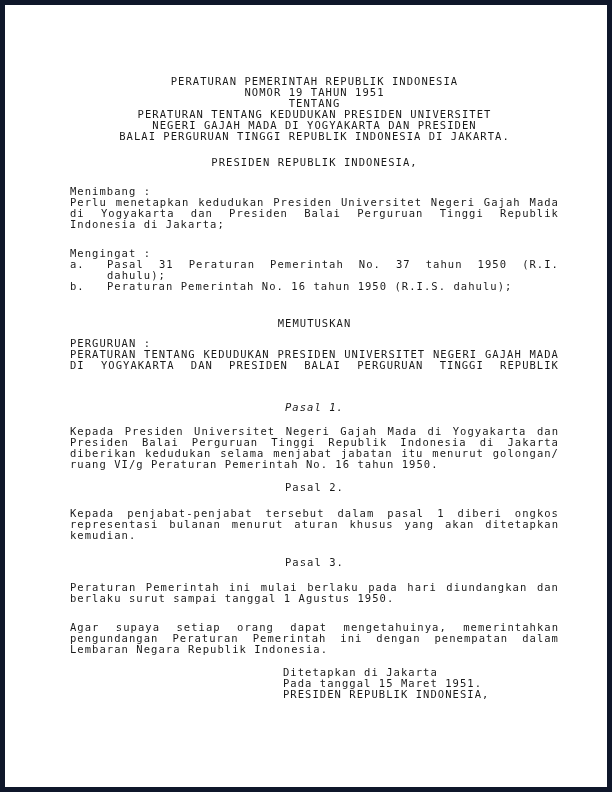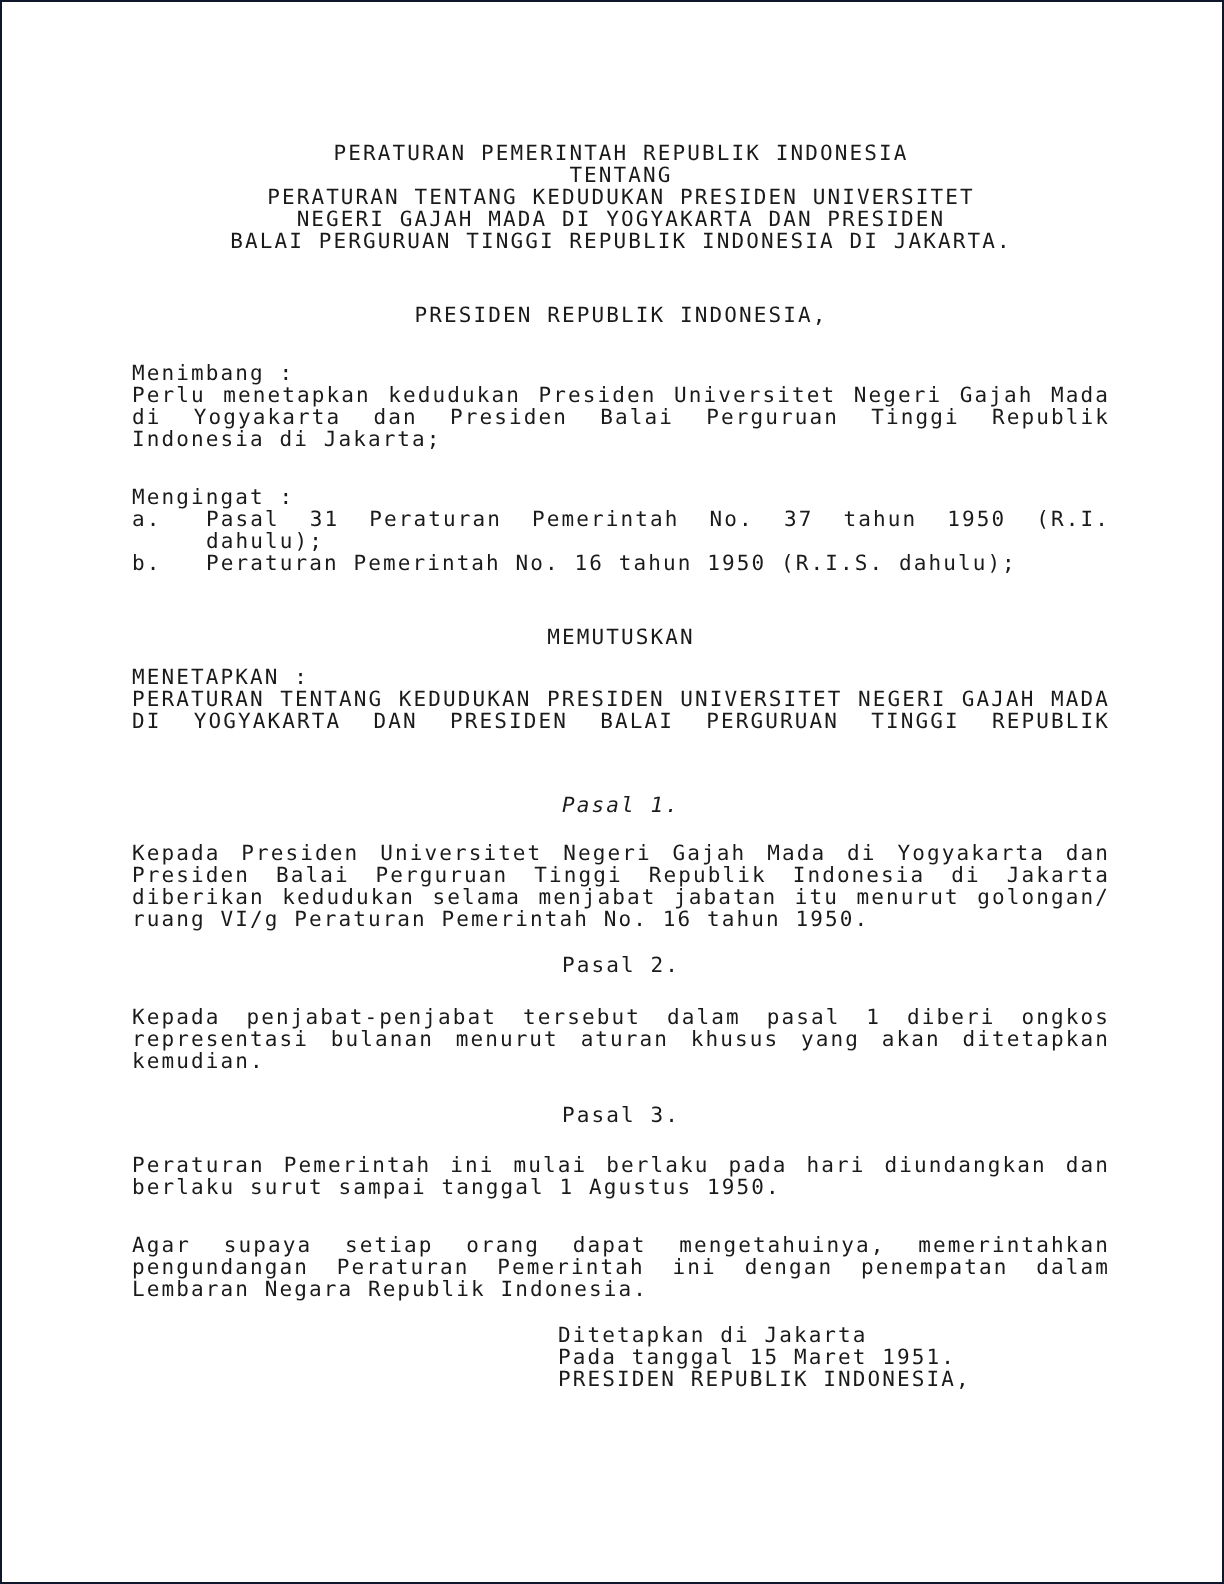--- a/index.html
+++ b/index.html
@@ -6,21 +6,21 @@
     margin: 0;
     padding: 0;
     background: #ffffff;
   }
   .page {
     position: relative;
     width: 612px;
     height: 792px;
     background: #ffffff;
     box-sizing: border-box;
-    border: 1px solid #0f172a;
+    border: 5px solid #0f172a;
     overflow: hidden;
     font-family: "DejaVu Sans Mono", "Liberation Mono", monospace;
     color: #1a1a1a;
   }
   .block {
     position: absolute;
     left: 65px;
     width: 489px;
   }
   .line {
@@ -48,20 +48,21 @@
     letter-spacing: 1.05px;
   }
 </style>
 </head>
 <body>
 
 <div class="page">
   <div id="doc-root">
       <div class="block" style="top: 71px;">
         <div class="line a-c"><span>PERATURAN PEMERINTAH REPUBLIK INDONESIA</span></div>
+        <div class="line a-c"><span>NOMOR 19 TAHUN 1951</span></div>
         <div class="line a-c"><span>TENTANG</span></div>
         <div class="line a-c"><span>PERATURAN TENTANG KEDUDUKAN PRESIDEN UNIVERSITET</span></div>
         <div class="line a-c"><span>NEGERI GAJAH MADA DI YOGYAKARTA DAN PRESIDEN</span></div>
         <div class="line a-c"><span>BALAI PERGURUAN TINGGI REPUBLIK INDONESIA DI JAKARTA.</span></div>
       </div>
       <div class="block" style="top: 152px;">
         <div class="line a-c"><span>PRESIDEN REPUBLIK INDONESIA,</span></div>
       </div>
       <div class="block" style="top: 181px;">
         <div class="line a-l"><span>Menimbang :</span></div>
@@ -72,21 +73,21 @@
       <div class="block" style="top: 243px;">
         <div class="line a-l"><span>Mengingat :</span></div>
         <div class="line a-j indent"><span class="item-label">a.</span><span>Pasal 31 Peraturan Pemerintah No. 37 tahun 1950 (R.I.</span></div>
         <div class="line a-l indent"><span>dahulu);</span></div>
         <div class="line a-l indent"><span class="item-label">b.</span><span>Peraturan Pemerintah No. 16 tahun 1950 (R.I.S. dahulu);</span></div>
       </div>
       <div class="block" style="top: 313px;">
         <div class="line a-c"><span>MEMUTUSKAN</span></div>
       </div>
       <div class="block" style="top: 333px;">
-        <div class="line a-l"><span>MENETAPKAN :</span></div>
+        <div class="line a-l"><span>PERGURUAN :</span></div>
         <div class="line a-j"><span>PERATURAN TENTANG KEDUDUKAN PRESIDEN UNIVERSITET NEGERI GAJAH MADA</span></div>
         <div class="line a-j"><span>DI YOGYAKARTA DAN PRESIDEN BALAI PERGURUAN TINGGI REPUBLIK</span></div>
       </div>
       <div class="block" style="top: 397px; font-style: italic;">
         <div class="line a-c"><span>Pasal 1.</span></div>
       </div>
       <div class="block" style="top: 421px;">
         <div class="line a-j"><span>Kepada Presiden Universitet Negeri Gajah Mada di Yogyakarta dan</span></div>
         <div class="line a-j"><span>Presiden Balai Perguruan Tinggi Republik Indonesia di Jakarta</span></div>
         <div class="line a-j"><span>diberikan kedudukan selama menjabat jabatan itu menurut golongan/</span></div>

